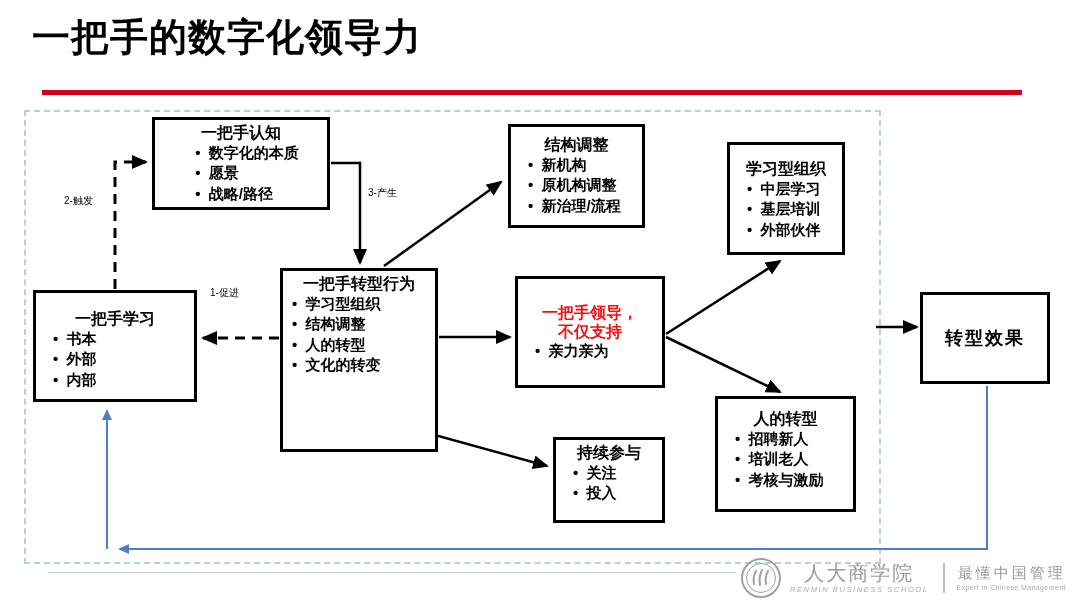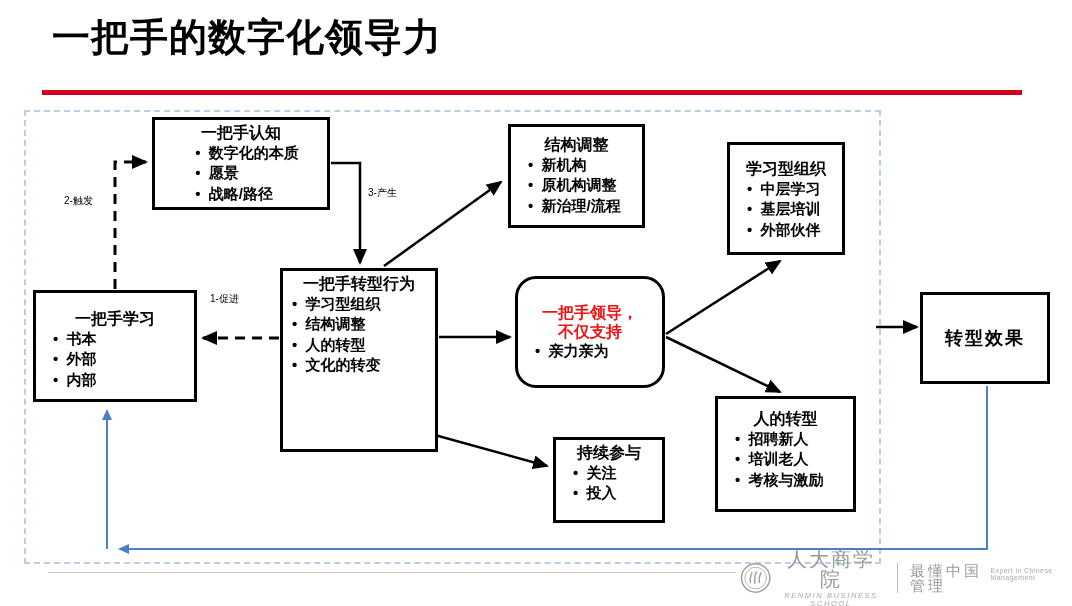--- a/index.html
+++ b/index.html
@@ -2,21 +2,21 @@
 <html><head>
 <meta charset="utf-8">
 <style>
   html,body{margin:0;padding:0;background:#ffffff;}
   #slide{
     position:relative;width:1072px;height:606px;background:#ffffff;overflow:hidden;
     font-family:"Liberation Sans",sans-serif;color:#000;
   }
   
   #slide-title{
-    position:absolute;left:52px;top:12px;font-family:"DejaVu Sans",sans-serif;
+    position:absolute;left:32px;top:12px;font-family:"DejaVu Sans",sans-serif;
     font-size:38px;font-weight:bold;letter-spacing:1px;color:#000;white-space:nowrap;
   }
   #title-rule{position:absolute;left:42px;top:90px;width:980px;height:5px;}
   
   #boundary{
     position:absolute;left:24px;top:110px;width:853px;height:450px;
     border:2px dashed #b9cde5;z-index:0;
   }
   
   #arrows{position:absolute;left:0;top:0;width:1072px;height:606px;z-index:1;}
@@ -33,38 +33,38 @@
   #box-leader-lead{justify-content:center;}
   #box-leader-lead .dbox-title{line-height:1.2;}
   #box-effect{justify-content:center;}
   #box-effect .dbox-title{font-size:18px;letter-spacing:2px;}
   .red-text{color:#ee1111;}
   #box-cognition{left:152px;top:117px;width:178px;height:93px;align-items:center;}
   #box-structure{left:508px;top:124px;width:137px;height:104px;padding-top:8px;}
   #box-learning-org{left:727px;top:142px;width:118px;height:113px;padding-top:14px;}
   #box-leader-learning{left:33px;top:290px;width:164px;height:112px;padding-top:16px;}
   #box-transform{left:280px;top:268px;width:158px;height:184px;}
-  #box-leader-lead{left:515px;top:276px;width:150px;height:112px;border-radius:21px;}
+  #box-leader-lead{left:515px;top:276px;width:150px;height:112px;}
   #box-effect{left:920px;top:292px;width:130px;height:92px;}
   #box-people{left:715px;top:396px;width:141px;height:116px;padding-top:10px;}
   #box-continuous{left:553px;top:437px;width:112px;height:86px;}
   
   .arrow-label{position:absolute;font-size:10px;font-weight:normal;z-index:3;white-space:nowrap;}
   #label-trigger{left:64px;top:194px;}
-  #label-promote{left:210px;top:292px;text-align:center;}
+  #label-promote{left:210px;top:286px;text-align:center;}
   #label-produce{left:368px;top:186px;}
   
   #footer-rule{position:absolute;left:48px;top:572px;width:688px;height:1px;background:#c9c9c9;}
   #logo-group{position:absolute;left:740px;top:556px;height:44px;display:flex;align-items:center;z-index:2;}
   #logo-seal{width:42px;height:42px;}
   #school-block{margin-left:8px;display:flex;flex-direction:column;line-height:1;text-align:center;}
   #school-cn{font-size:20px;color:#97999c;letter-spacing:2px;}
   #school-en{font-size:7.5px;color:#a8aaad;letter-spacing:1.6px;margin-top:3px;font-style:italic;}
   #footer-divider{width:2px;height:30px;background:#b9bbbe;margin:0 12px 0 14px;}
-  #slogan-block{display:flex;flex-direction:row;line-height:1;}
+  #slogan-block{display:flex;flex-direction:column;line-height:1;align-items:flex-end;}
   #slogan-cn{font-size:15px;color:#97999c;letter-spacing:3px;}
   #slogan-en{font-size:7px;color:#a8aaad;letter-spacing:0.4px;margin-top:4px;}
 </style>
 </head>
 <body>
 
 <div id="slide">
 
   <div id="slide-title">一把手的数字化领导力</div>
   <div id="title-rule" style="background:#D0021B;"></div>

